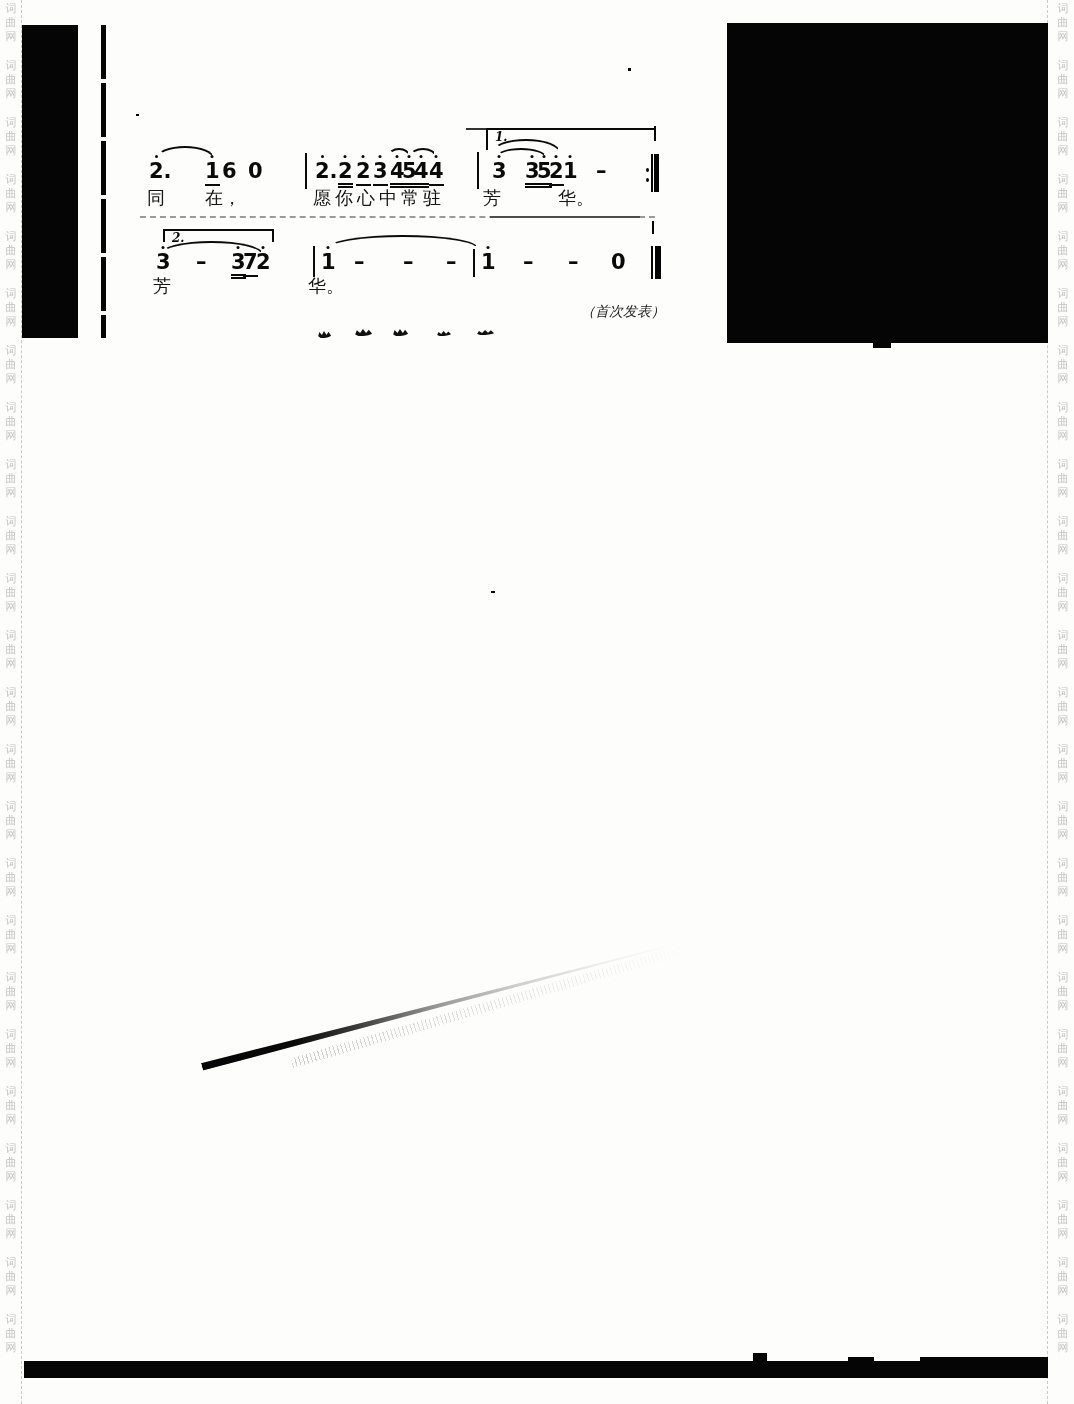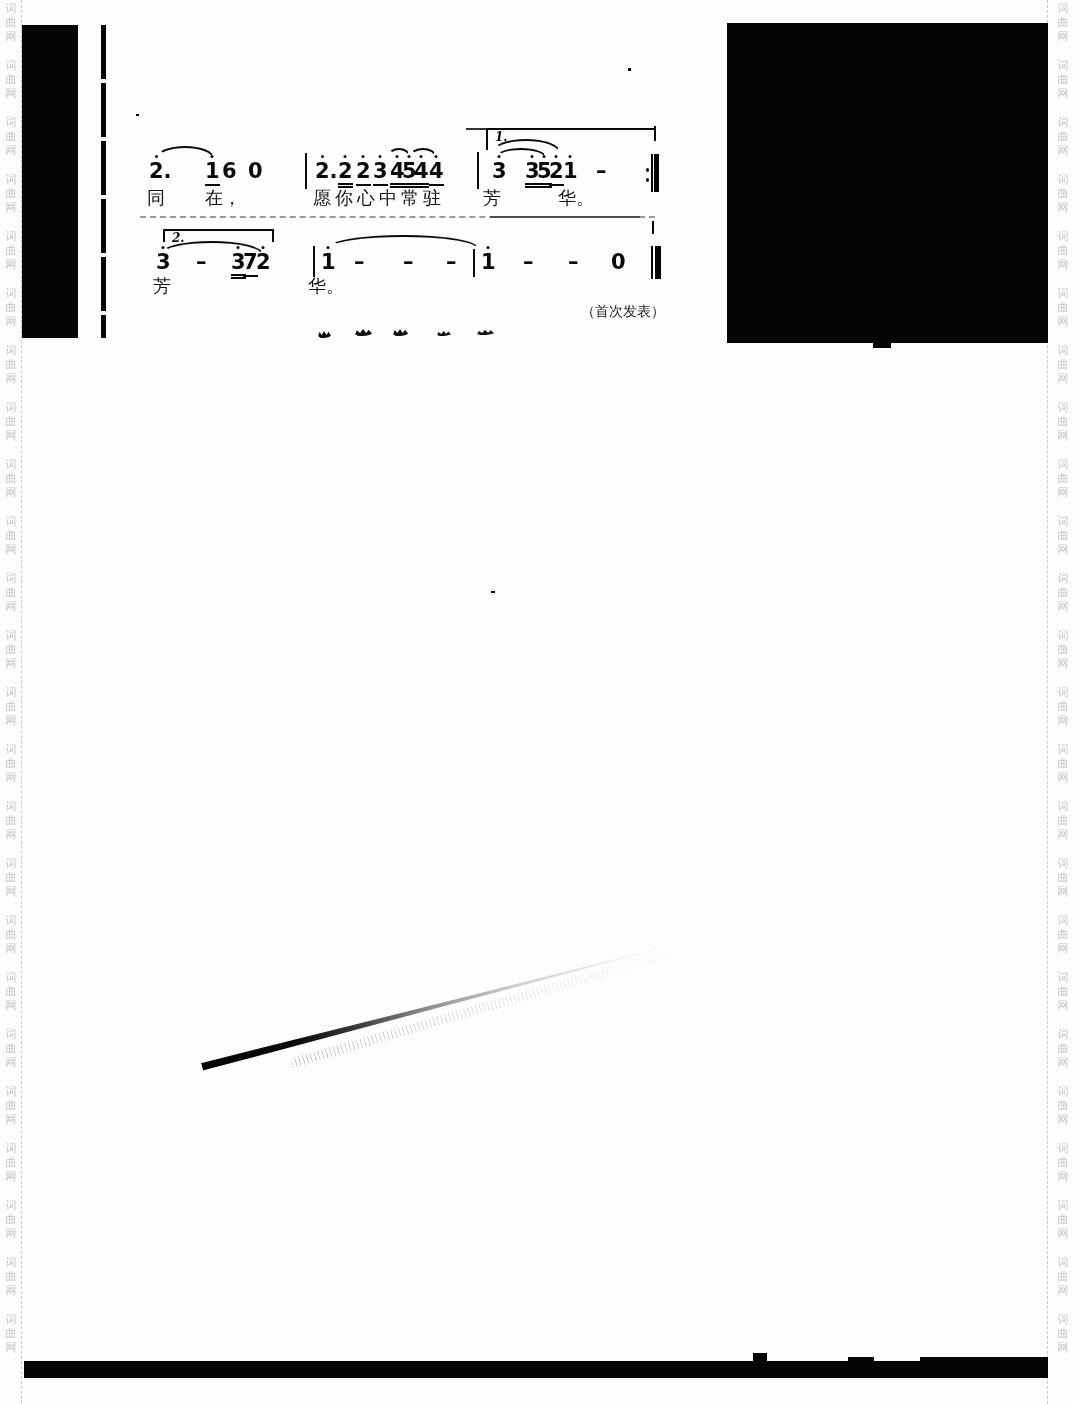--- a/index.html
+++ b/index.html
@@ -360,14 +360,14 @@
         <div class="bar" style="left: 313px; top: 246px; height: 31px;"></div>
         <div class="bar" style="left: 473px; top: 249px; height: 28px;"></div>
         <div class="slur" style="left: 160px; top: 241px; width: 103px; height: 13px;"></div>
         <div class="slur" style="left: 328px; top: 235px; width: 150px; height: 13px;"></div>
         <div class="rect" style="left: 651px; top: 246px; width: 2px; height: 33px;"></div>
         <div class="rect" style="left: 655px; top: 246px; width: 6px; height: 33px;"></div>
         <div class="lyr" style="left: 153px; top: 277px;">芳</div>
         <div class="lyr" style="left: 308px; top: 277px;">华。</div>
       </div>
     </div>
-  <div class="credit" id="credit" style="left: 581px; top: 303px; font-size: 14px;">（首次发表）</div>
+  <div class="credit" id="credit" style="left: 581px; top: 303px; font-size: 14px; font-style: italic;">（首次发表）</div>
 </div>
 
 </body></html>

